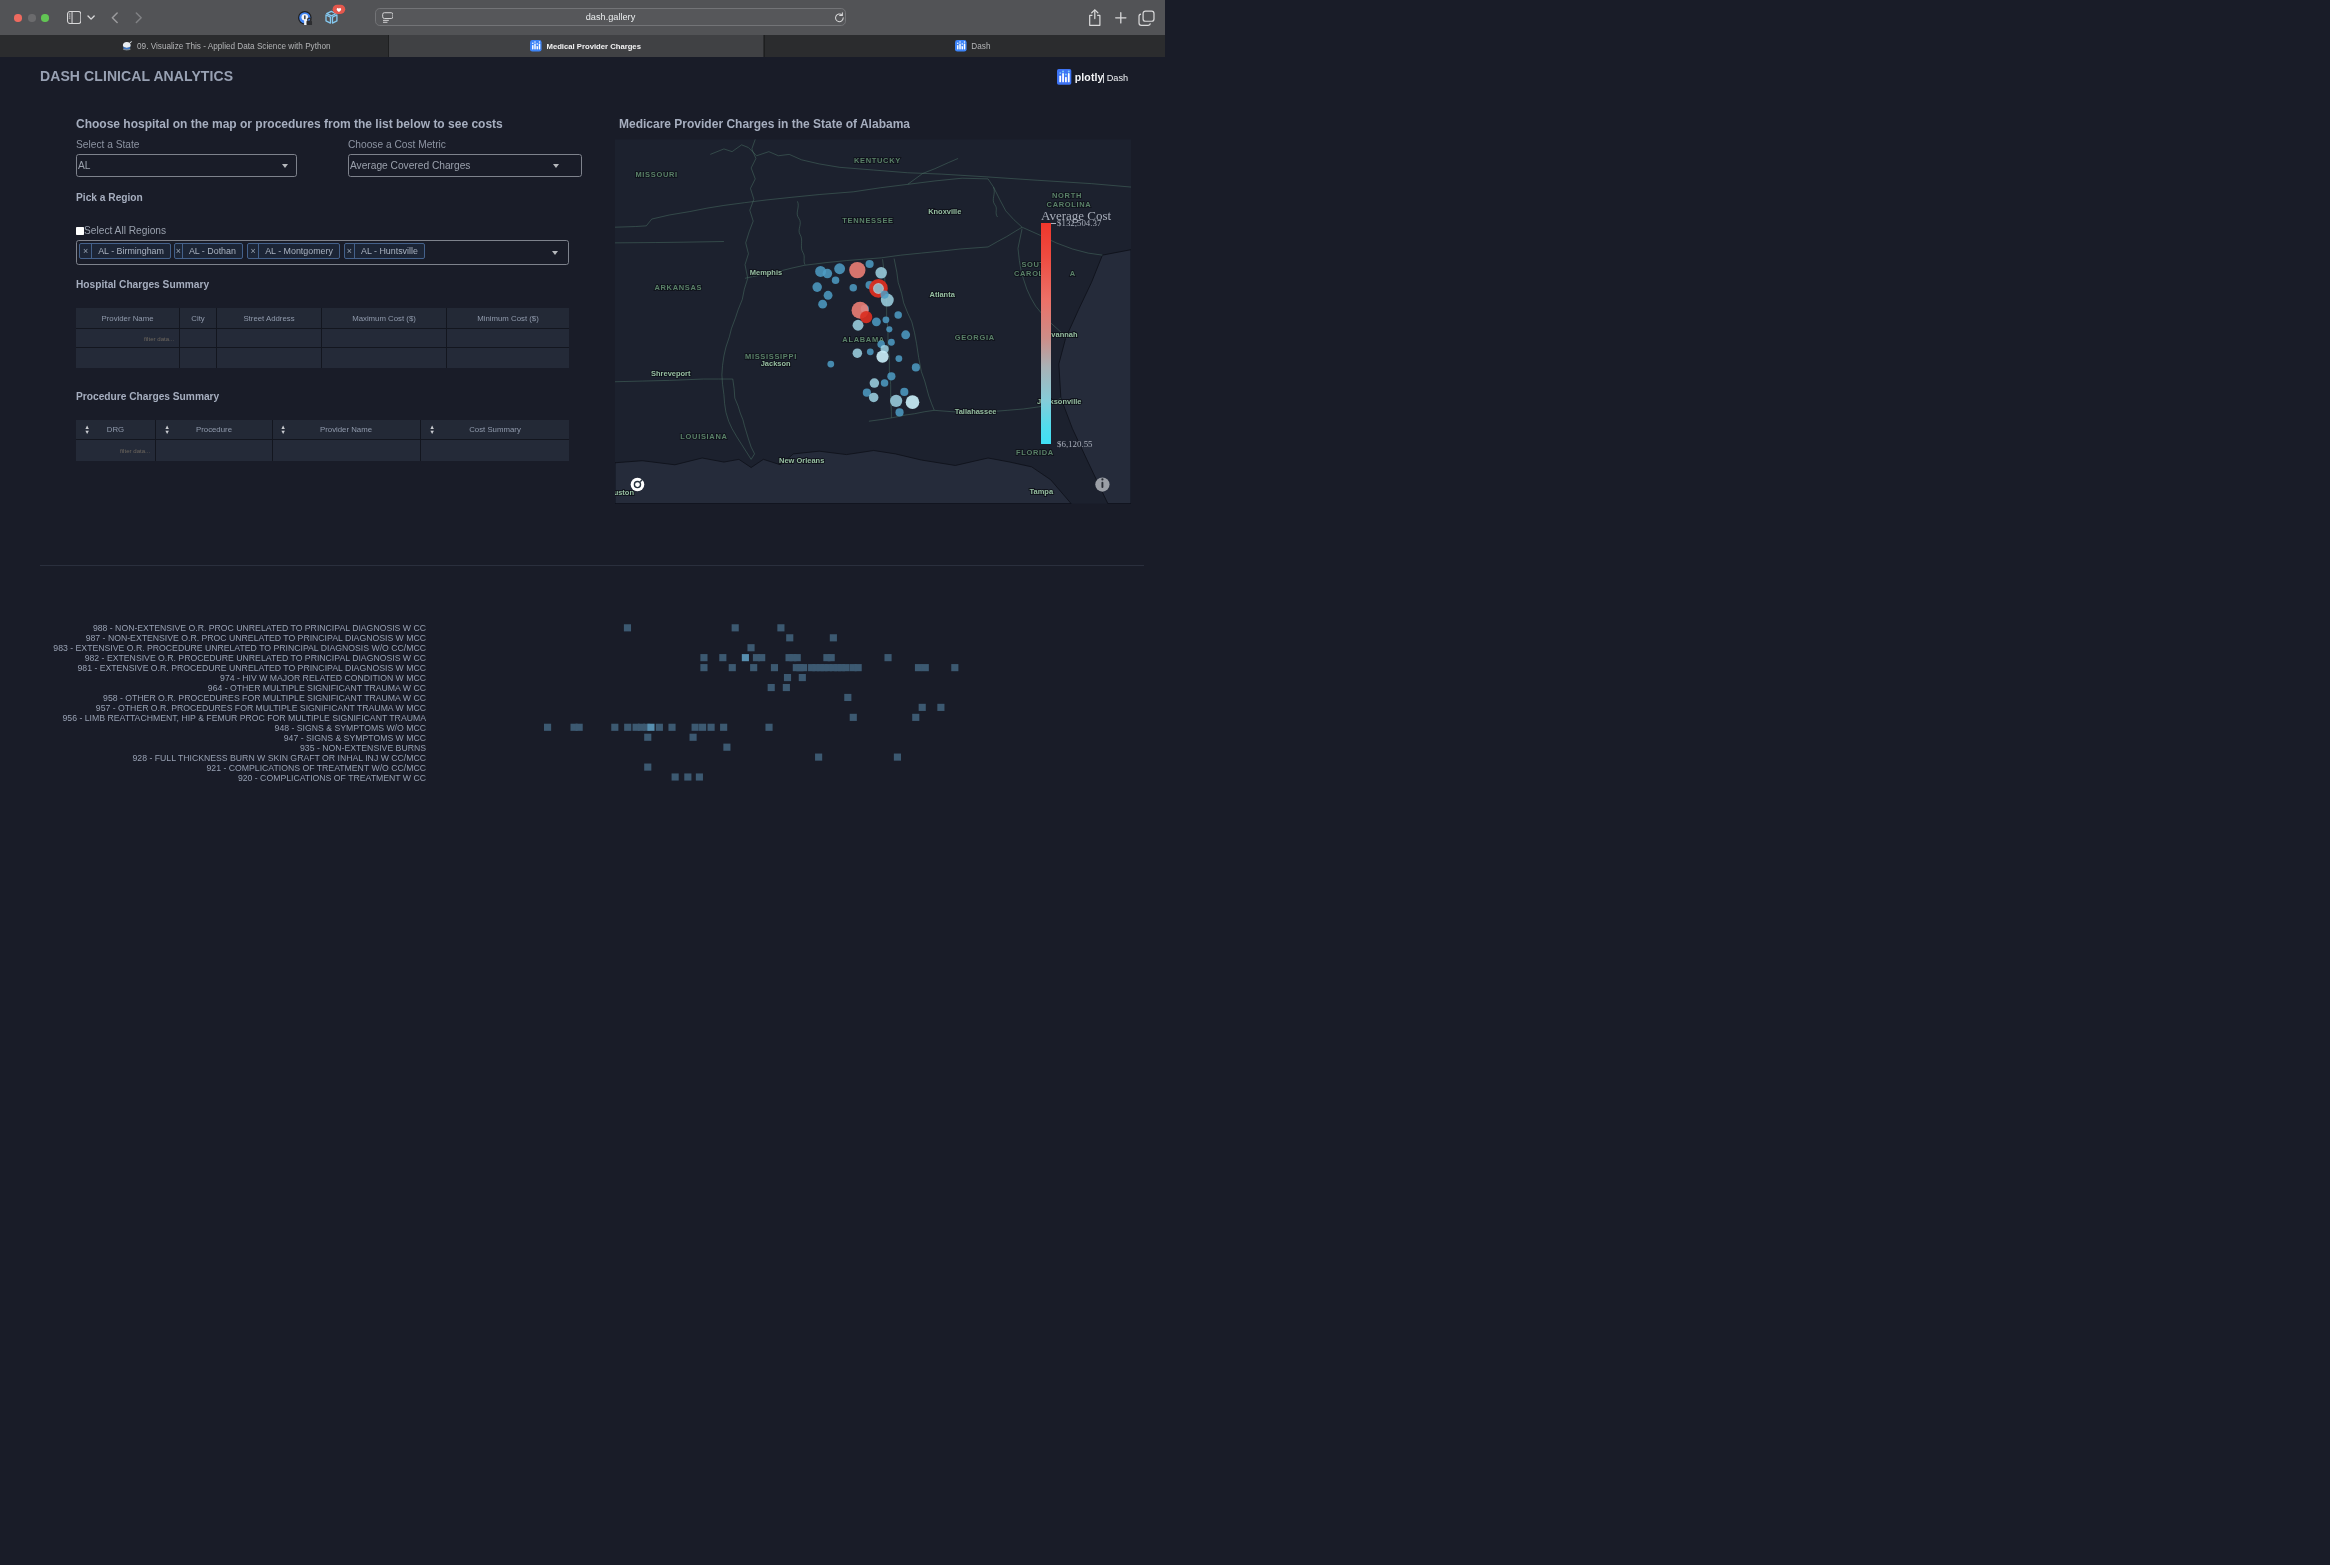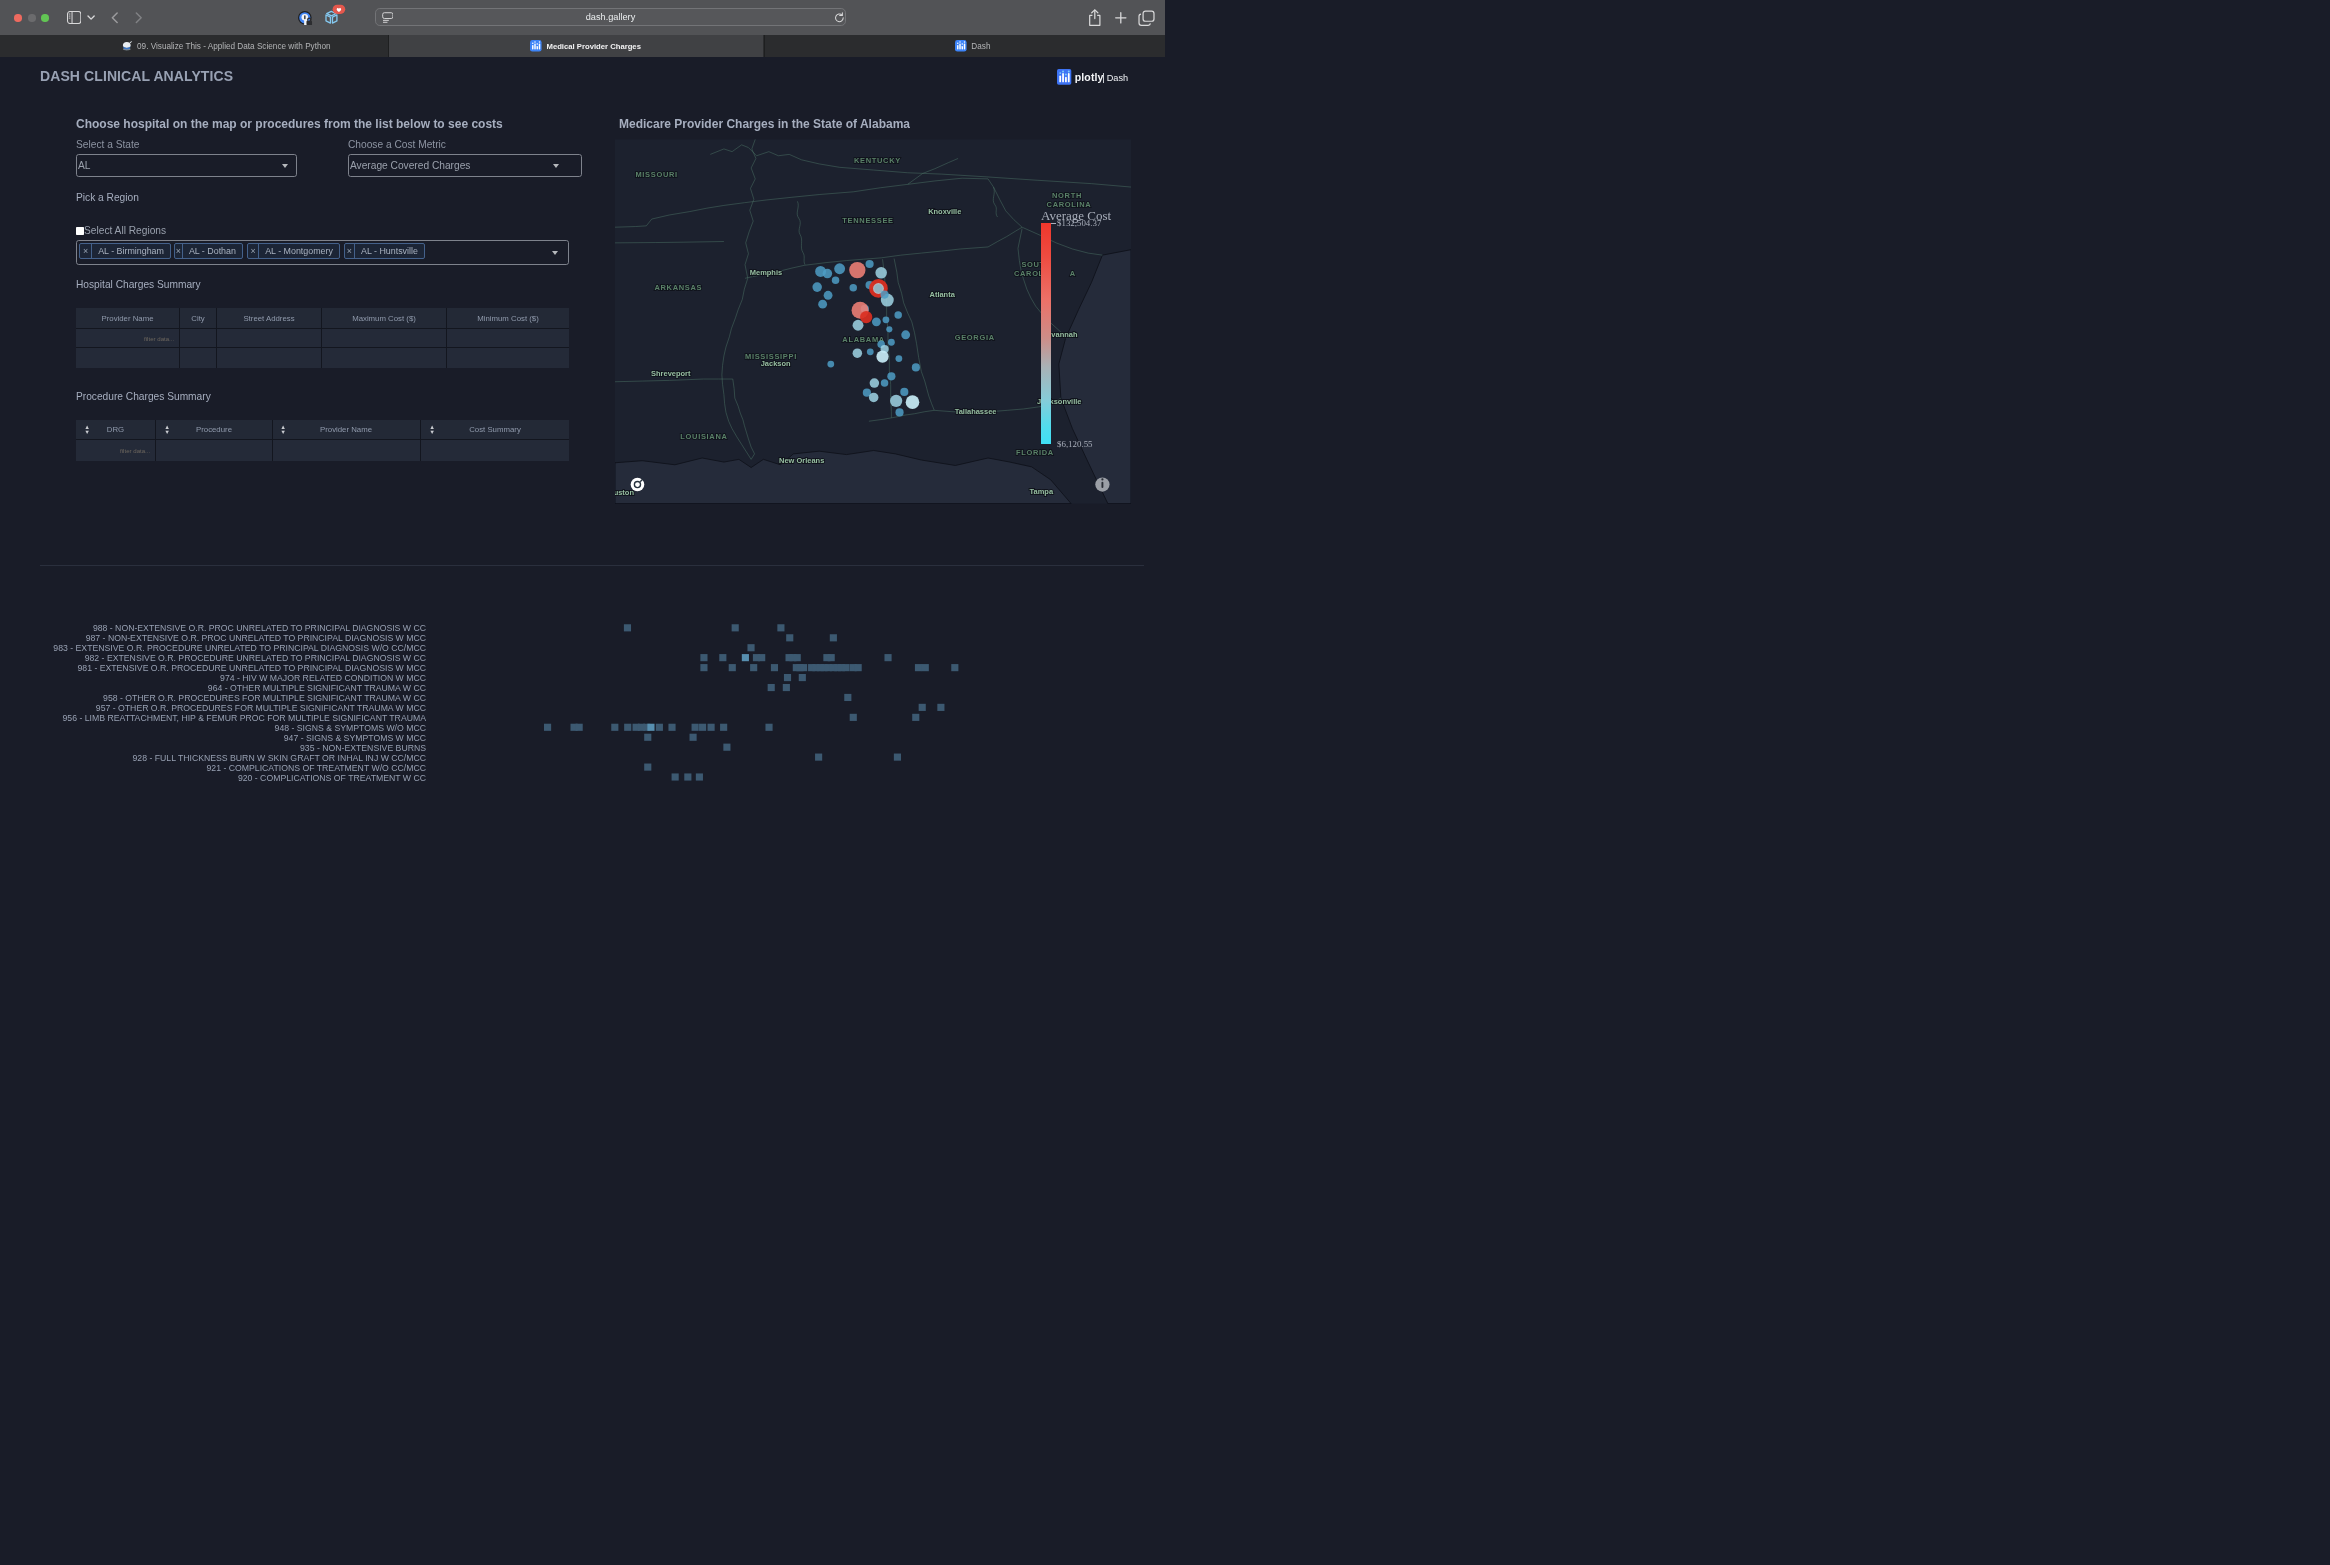--- a/index.html
+++ b/index.html
@@ -11,21 +11,21 @@
   #tabbar{position:absolute;left:0;top:35px;width:1165px;height:22px;background:#2b2c2e;}
   .tab{position:absolute;top:0;height:22px;display:flex;align-items:center;justify-content:center;
        font-size:8.2px;color:#b3b4b6;}
   #tab2{background:#404144;color:#f2f2f3;font-weight:700;font-size:7.7px;}
   .tabsep{position:absolute;top:0;width:0.7px;height:22px;background:#1e1f20;}
   #urlbar{position:absolute;left:347px;top:7.5px;width:471px;height:18.4px;border:0.7px solid #737477;
       border-radius:4.8px;background:#56575a;box-sizing:border-box;margin-left:28px;}
   
   #page{position:absolute;left:0;top:57px;width:1165px;height:726px;background:#191c28;}
   .h1{position:absolute;left:40px;top:66px;font-size:14px;font-weight:700;color:#98a1b3;letter-spacing:0.1px;}
-  .sect{font-weight:400;color:#a6aebf;font-size:10.2px;}
+  .sect{font-weight:700;color:#a6aebf;font-size:10.2px;}
   .sectbig{font-weight:700;color:#a6aebf;font-size:12px;}
   .lbl{color:#8d94a2;font-size:10.2px;}
   .ddbox{position:absolute;height:23px;border:0.7px solid #7e828c;border-radius:2.7px;box-sizing:border-box;
      color:#9aa0ac;font-size:10.2px;line-height:22px;padding-left:1px;}
   .caret{position:absolute;width:0;height:0;border-left:3.7px solid transparent;border-right:3.7px solid transparent;
      border-top:4.4px solid #b5b8bc;}
   
   .tbl{position:absolute;left:76px;width:493px;}
   .trow{position:absolute;left:0;width:493px;box-sizing:border-box;}
   .cell{position:absolute;top:0;height:100%;box-sizing:border-box;border-right:0.7px solid #13161f;

